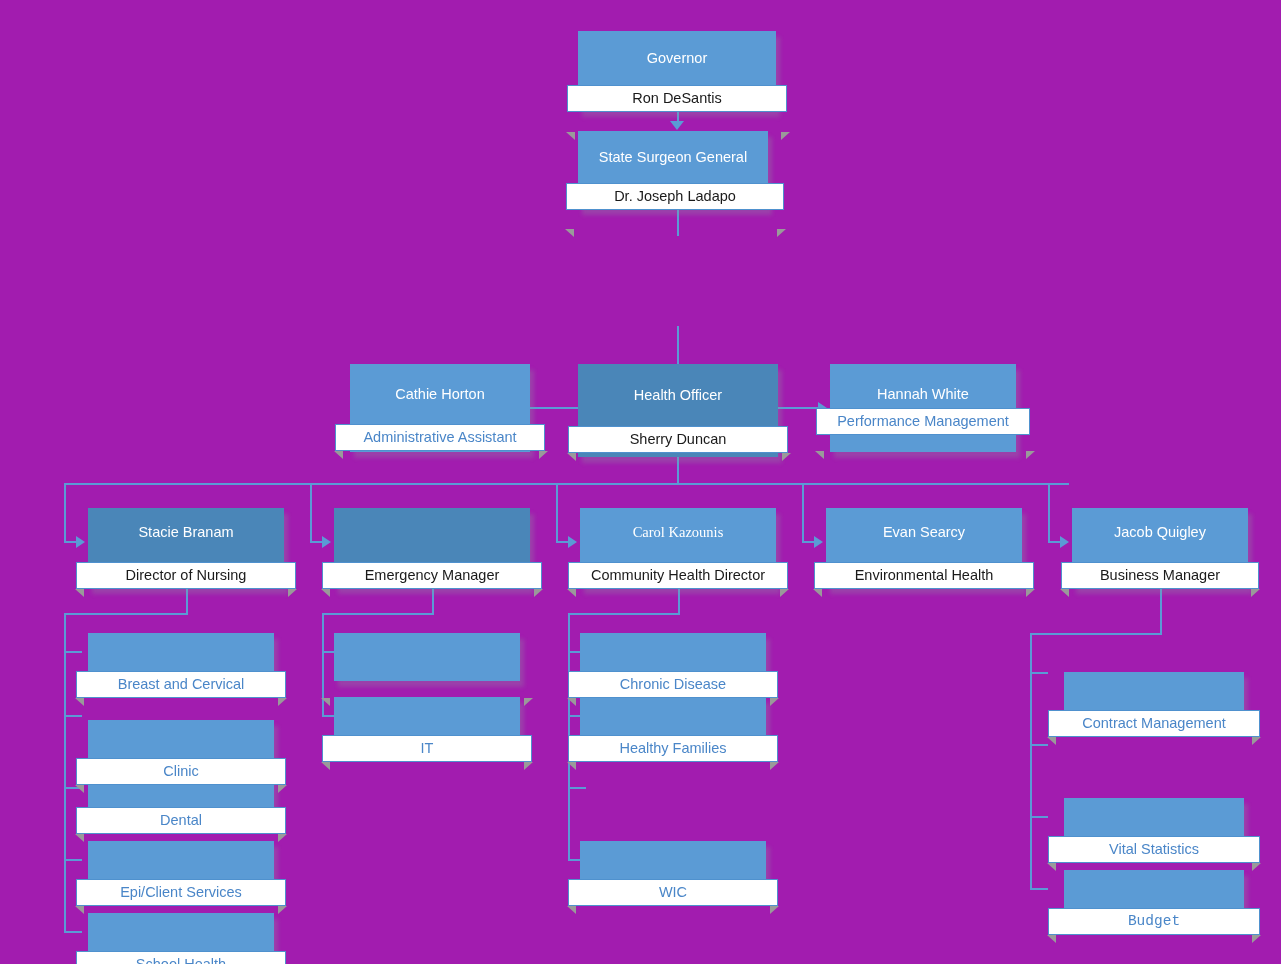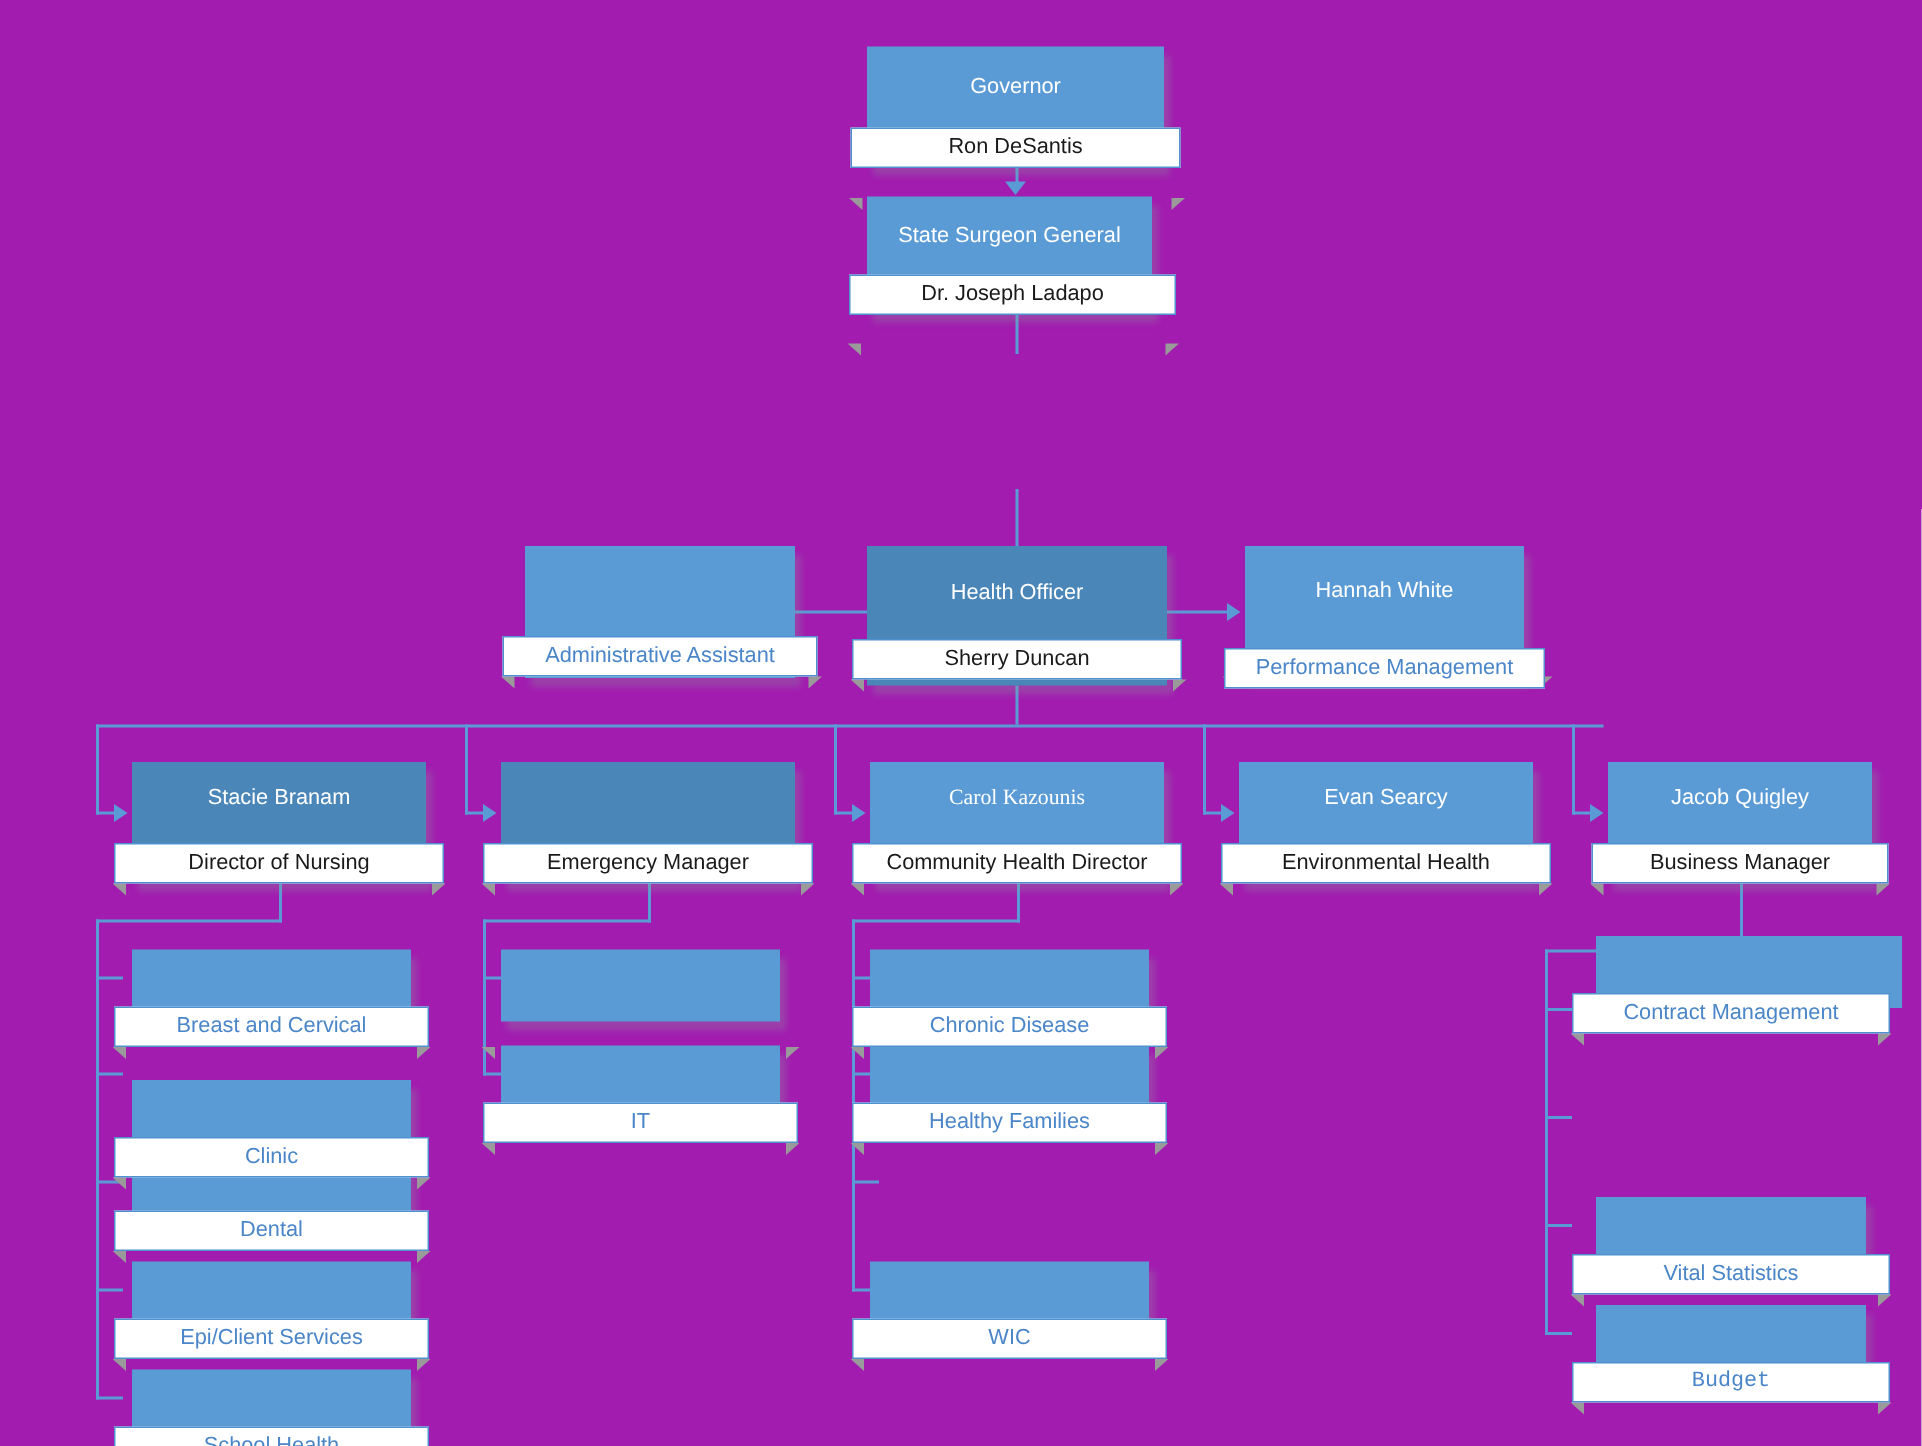--- a/index.html
+++ b/index.html
@@ -149,34 +149,35 @@
     <div class="fold l" style="left:-11px;top:89px;"></div>
     <div class="fold r" style="left:204px;top:89px;"></div>
     <div class="banner black" style="left:-10px;top:62px;width:220px;height:27px;">
       <span>Sherry Duncan</span>
     </div>
   </div>
 
   <div class="node" style="left:350px;top:364px;width:180px;height:88px;">
     <div class="shadow" style="left:4px;top:6px;width:180px;height:88px;"></div>
     <div class="plate"></div>
+    <div class="title" style="height:60px;">Cathie Horton</div>
     <div class="fold l" style="left:-16px;top:87px;"></div>
     <div class="fold r" style="left:189px;top:87px;"></div>
     <div class="banner blue" style="left:-15px;top:60px;width:210px;height:27px;">
       <span>Administrative Assistant</span>
     </div>
   </div>
 
   <div class="node" style="left:830px;top:364px;width:186px;height:88px;">
     <div class="shadow" style="left:4px;top:6px;width:186px;height:88px;"></div>
     <div class="plate"></div>
     <div class="title" style="height:60px;">Hannah White</div>
     <div class="fold l" style="left:-15px;top:87px;"></div>
     <div class="fold r" style="left:196px;top:87px;"></div>
-    <div class="banner blue" style="left:-14px;top:68px;width:214px;height:27px;text-align:right;">
+    <div class="banner blue" style="left:-14px;top:44px;width:214px;height:27px;text-align:right;">
       <span>Performance Management</span>
     </div>
   </div>
 
   <div class="node dark" style="left:88px;top:508px;width:196px;height:80px;">
     <div class="shadow" style="left:4px;top:6px;width:196px;height:80px;"></div>
     <div class="plate"></div>
     <div class="title" style="height:48px;">Stacie Branam</div>
     <div class="fold l" style="left:-13px;top:81px;"></div>
     <div class="fold r" style="left:200px;top:81px;"></div>
@@ -319,21 +320,21 @@
   <div class="node leaf" style="left:580px;top:841px;width:186px;height:48px;">
     <div class="shadow" style="left:4px;top:6px;width:186px;height:48px;"></div>
     <div class="plate"></div>
     <div class="fold l" style="left:-13px;top:65px;"></div>
     <div class="fold r" style="left:190px;top:65px;"></div>
     <div class="banner blue" style="left:-12px;top:38px;width:210px;height:27px;">
       <span>WIC</span>
     </div>
   </div>
 
-  <div class="node leaf" style="left:1064px;top:624px;width:180px;height:48px;padding-left:24px;">
+  <div class="node leaf" style="left:1064px;top:672px;width:180px;height:48px;">
     <div class="shadow" style="left:4px;top:6px;width:180px;height:48px;"></div>
     <div class="plate"></div>
     <div class="fold l" style="left:-17px;top:65px;"></div>
     <div class="fold r" style="left:188px;top:65px;"></div>
     <div class="banner blue" style="left:-16px;top:38px;width:212px;height:27px;">
       <span>Contract Management</span>
     </div>
   </div>
 
 

